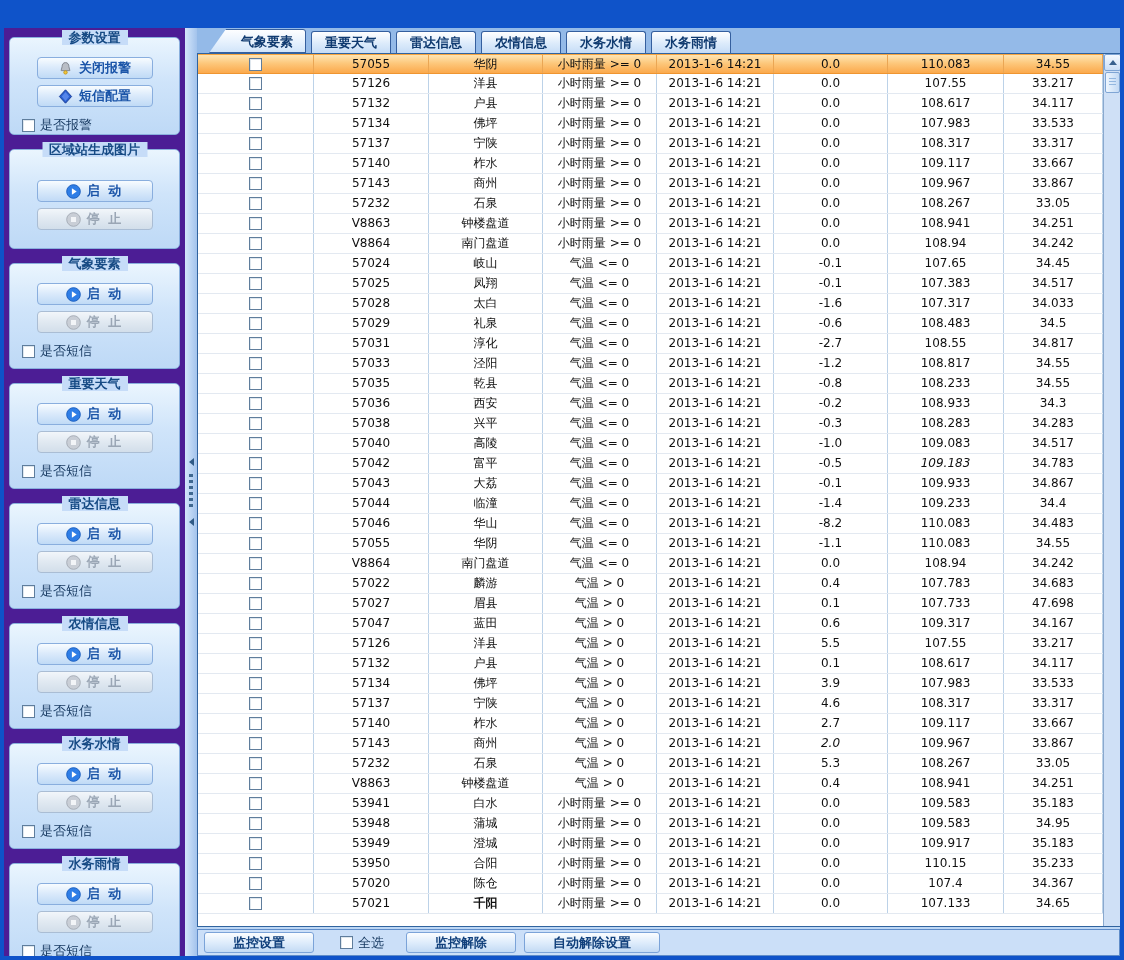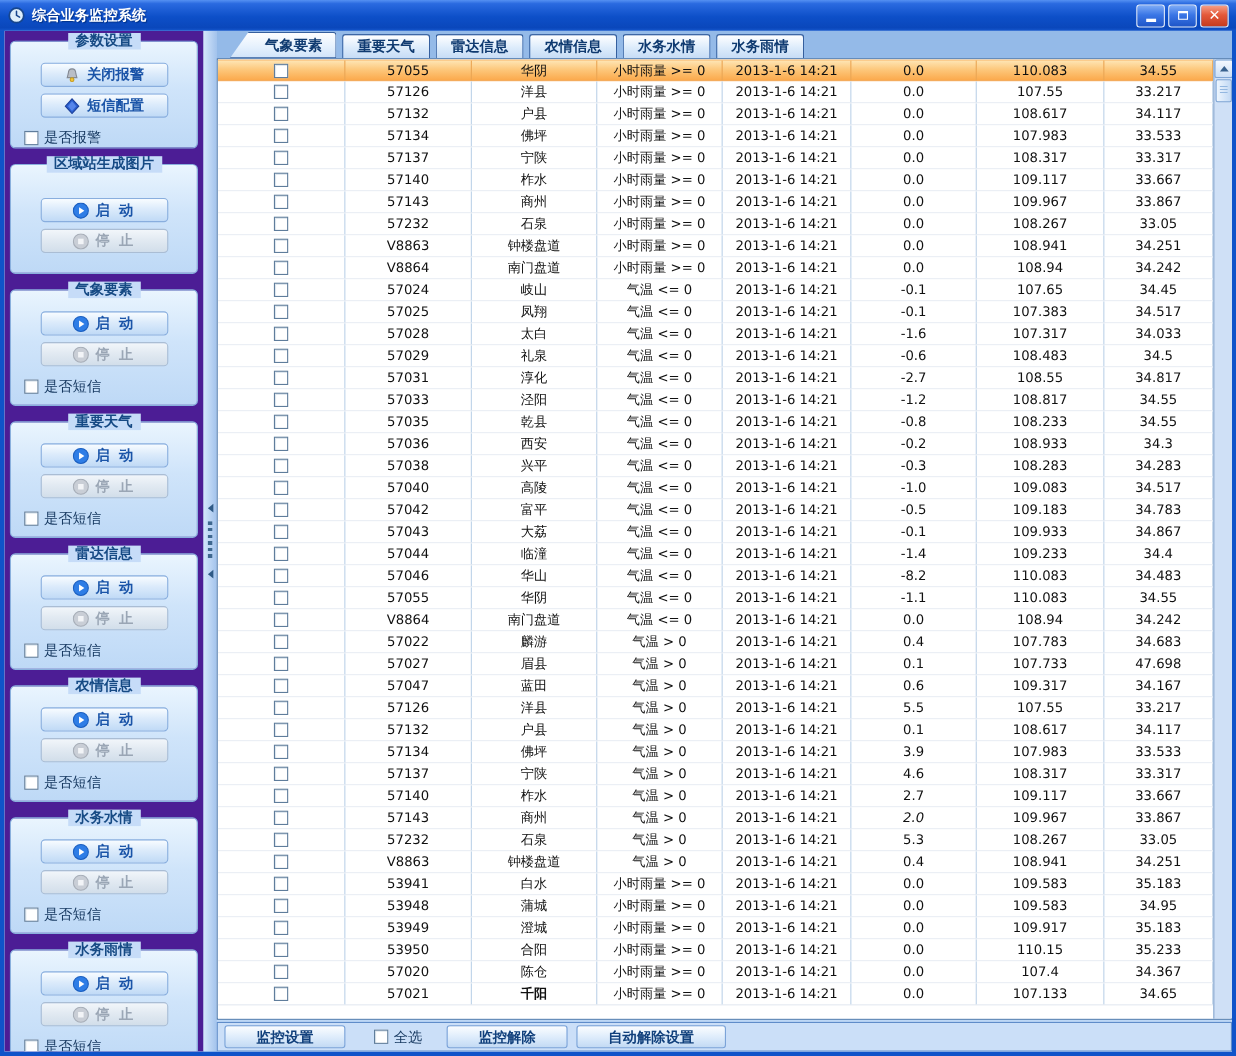--- a/index.html
+++ b/index.html
@@ -92,40 +92,20 @@
   .fbtn{height:21px;border:1px solid #7ba3d8;border-radius:3px;box-sizing:border-box;
     background:linear-gradient(180deg,#fbfdff,#dcebfb 55%,#c3daf4);
     color:#11407c;font-weight:bold;font-size:13px;display:flex;align-items:center;padding:0 28px;cursor:default;white-space:nowrap;}
   .fck{display:flex;align-items:center;gap:5px;font-size:13px;color:#14365e;}
   .ml6{margin-left:6px;} .ml26{margin-left:26px;} .ml22{margin-left:22px;} .ml24{margin-left:8px;}
 </style>
 </head>
 <body>
 
 <div class="window">
-  <div class="titlebar">
-    <span class="ticon">
-      <svg width="16" height="16" viewBox="0 0 16 16">
-        <circle cx="8" cy="8" r="6.6" fill="#ddeefb" stroke="#17468e" stroke-width="1.6"></circle>
-        <path d="M8 4.2 L8 8 L10.8 9.6" stroke="#17468e" stroke-width="1.4" fill="none" stroke-linecap="round"></path>
-      </svg>
-    </span>
-    <span class="ttext">综合业务监控系统</span>
-    <span class="wbtns">
-      <span class="wbtn bblue">
-          <span class="glyph-min"></span>
-        </span>
-      <span class="wbtn bblue">
-          <span class="glyph-max"></span>
-        </span>
-      <span class="wbtn bred">
-          <span class="glyph-close">✕</span>
-        </span>
-    </span>
-  </div>
 
   <div class="content">
     <div class="sidebar">
         <div class="panel p-params">
           <span class="ptitle">参数设置</span>
           <div class="pbody">
             <div class="pbtn" style="letter-spacing: 0px;">
               <span class="bicon" style="display: flex; align-items: center;">
                 <svg width="15" height="15" viewBox="0 0 15 15">
                   <path d="M7.5 1.6 C5.2 1.6 4.1 3.4 4.1 5.8 L3.1 9.6 L11.9 9.6 L10.9 5.8 C10.9 3.4 9.8 1.6 7.5 1.6 Z" fill="#b9bec6" stroke="#848a94"></path>
@@ -597,21 +577,21 @@
               </div>
               <div class="trow">
                 <div class="tcell ckcell" style="width: 116px;">
                   <span class="cb"></span>
                 </div>
                 <div class="tcell" style="width: 115px;">57042</div>
                 <div class="tcell" style="width: 114px;">富平</div>
                 <div class="tcell" style="width: 114px;">气温 &lt;= 0</div>
                 <div class="tcell" style="width: 117px;">2013-1-6 14:21</div>
                 <div class="tcell" style="width: 114px;">-0.5</div>
-                <div class="tcell" style="width: 116px;">109.183</div>
+                <div class="tcell" style="width: 116px; font-style: italic;">109.183</div>
                 <div class="tcell" style="width: 99px;">34.783</div>
               </div>
               <div class="trow">
                 <div class="tcell ckcell" style="width: 116px;">
                   <span class="cb"></span>
                 </div>
                 <div class="tcell" style="width: 115px;">57043</div>
                 <div class="tcell" style="width: 114px;">大荔</div>
                 <div class="tcell" style="width: 114px;">气温 &lt;= 0</div>
                 <div class="tcell" style="width: 117px;">2013-1-6 14:21</div>

